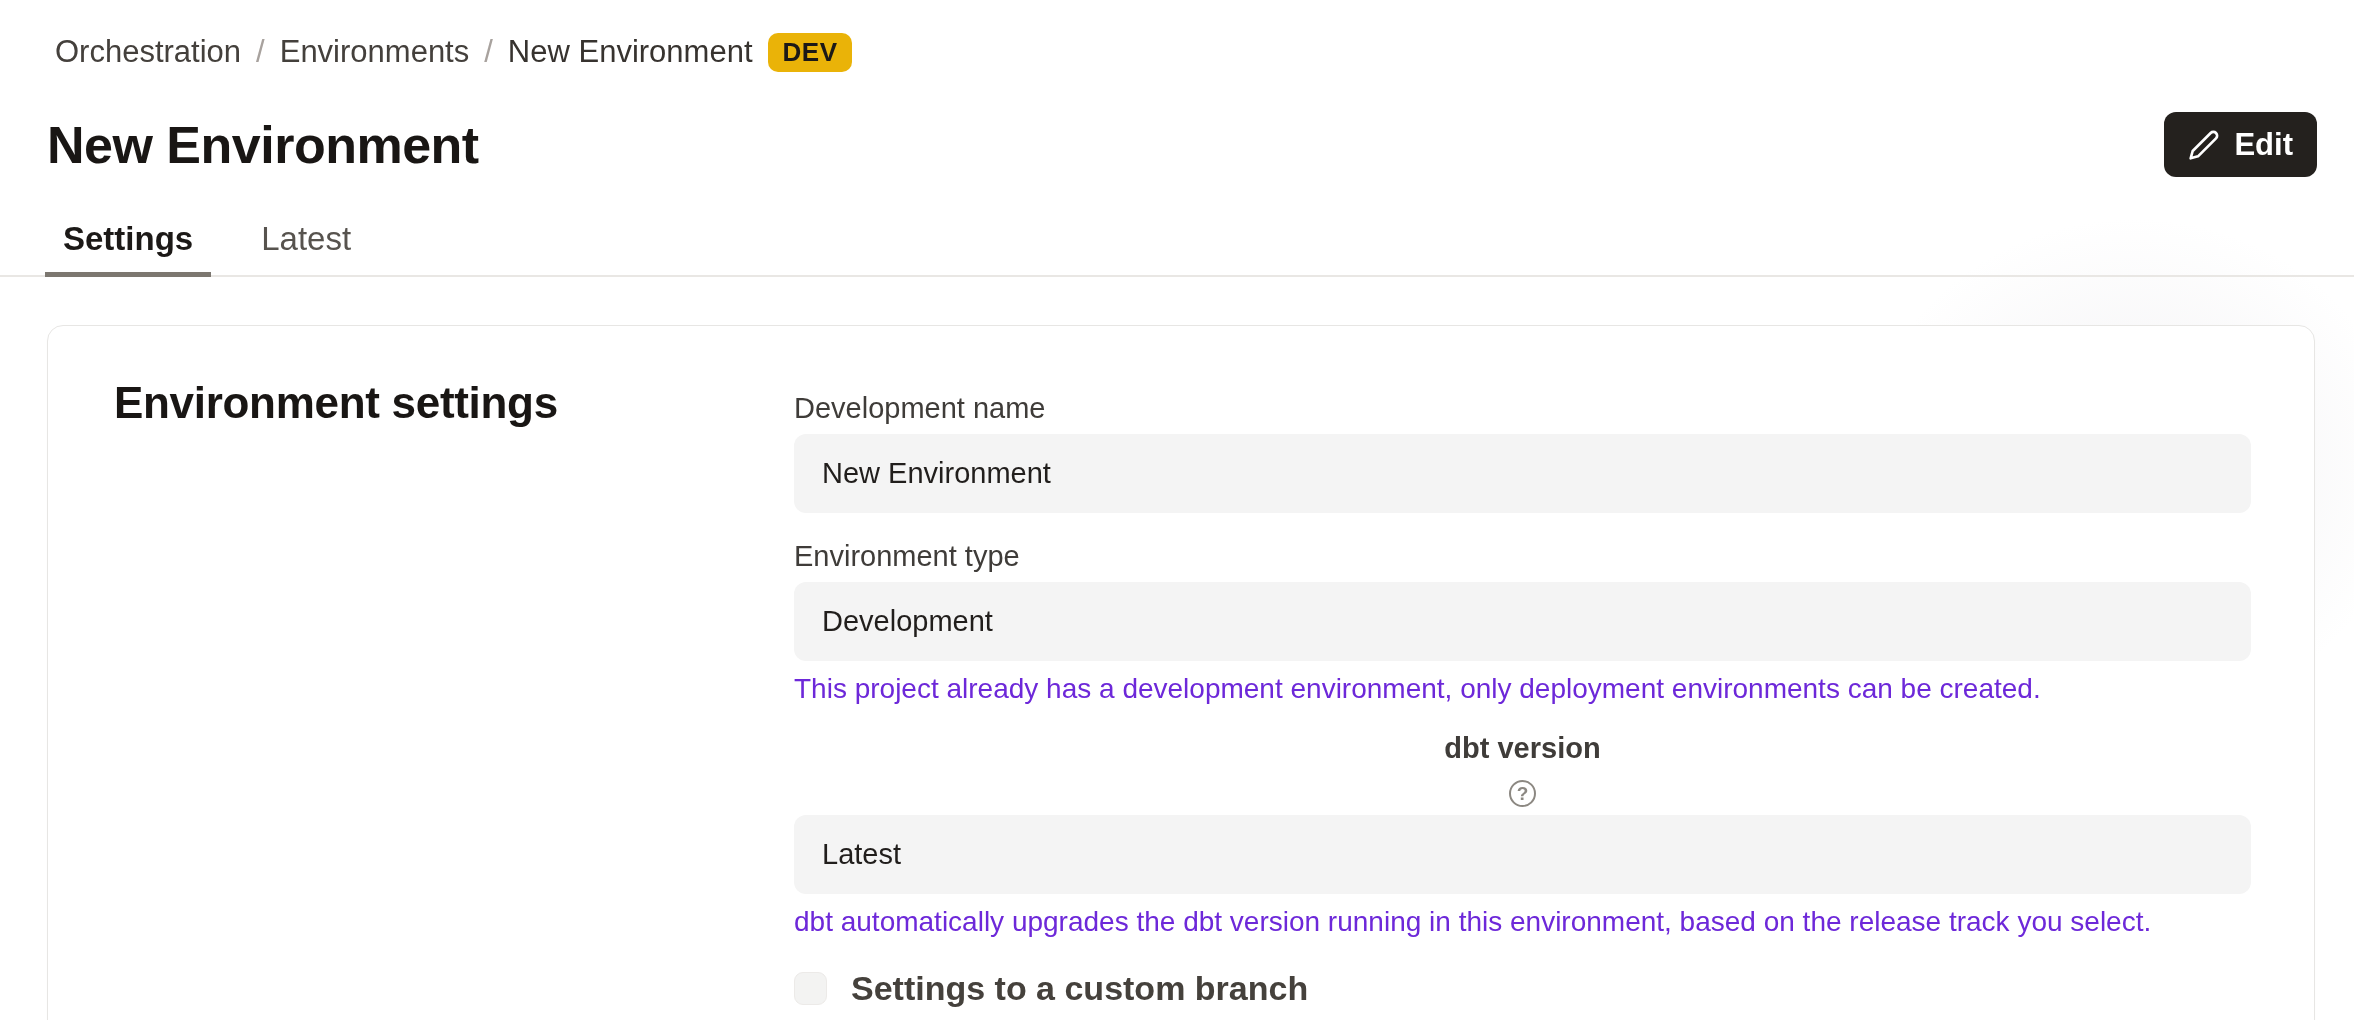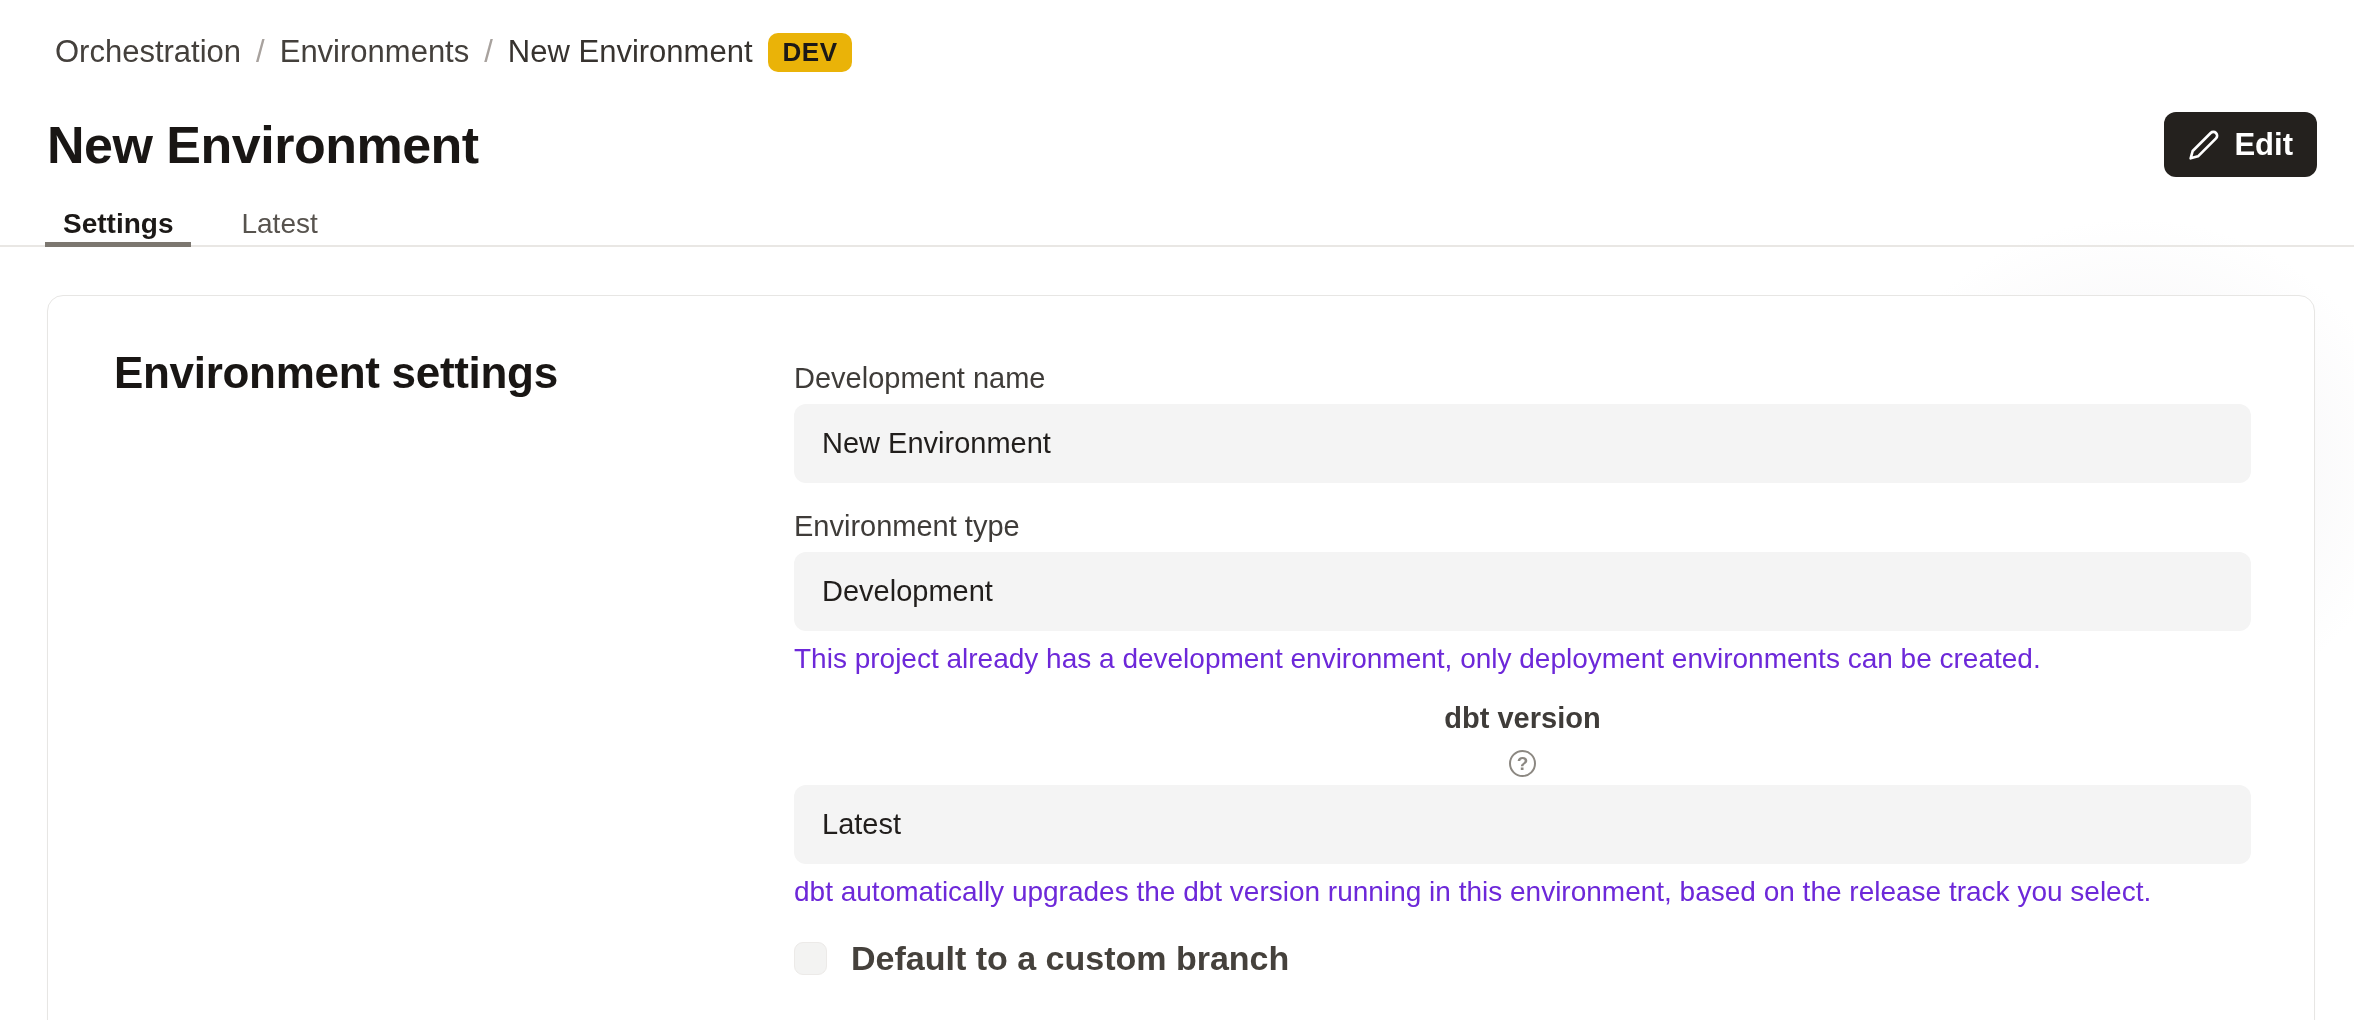--- a/index.html
+++ b/index.html
@@ -71,25 +71,26 @@
 
   
   .tabs {
     display: flex;
     gap: 32px;
     margin-top: 27px;
     padding-left: 45px;
     border-bottom: 2px solid #e9e7e4;
   }
   .tab {
-    font-size: 28px;
-    padding: 4px 18px 2px 18px;
+    font-size: 33px;
+    padding: 4px 18px 14px 18px;
     border-bottom: 5px solid transparent;
     margin-bottom: -2px;
     cursor: pointer;
+    margin-top: 12px;
   }
   .tab.active {
     color: #1c1917;
     font-weight: 600;
     border-bottom-color: #7c7770;
   }
   .tab.inactive {
     color: #57534e;
     font-weight: 400;
   }
@@ -231,19 +232,19 @@
         <div class="field-label bold">
           <span>dbt version</span>
           <span class="help-icon">?</span>
         </div>
         <input class="text-input" type="text" readonly="" value="Latest" style="">
         <div class="helper">dbt automatically upgrades the dbt version running in this environment, based on the release track you select.</div>
       </div>
 
       <div class="checkbox-row">
         <span class="checkbox-box"></span>
-        <span class="checkbox-label">Default to a custom branch</span>
+        <span class="checkbox-label">Settings to a custom branch</span>
       </div>
 
     </div>
   </section>
 
 </div>
 
 </body></html>

